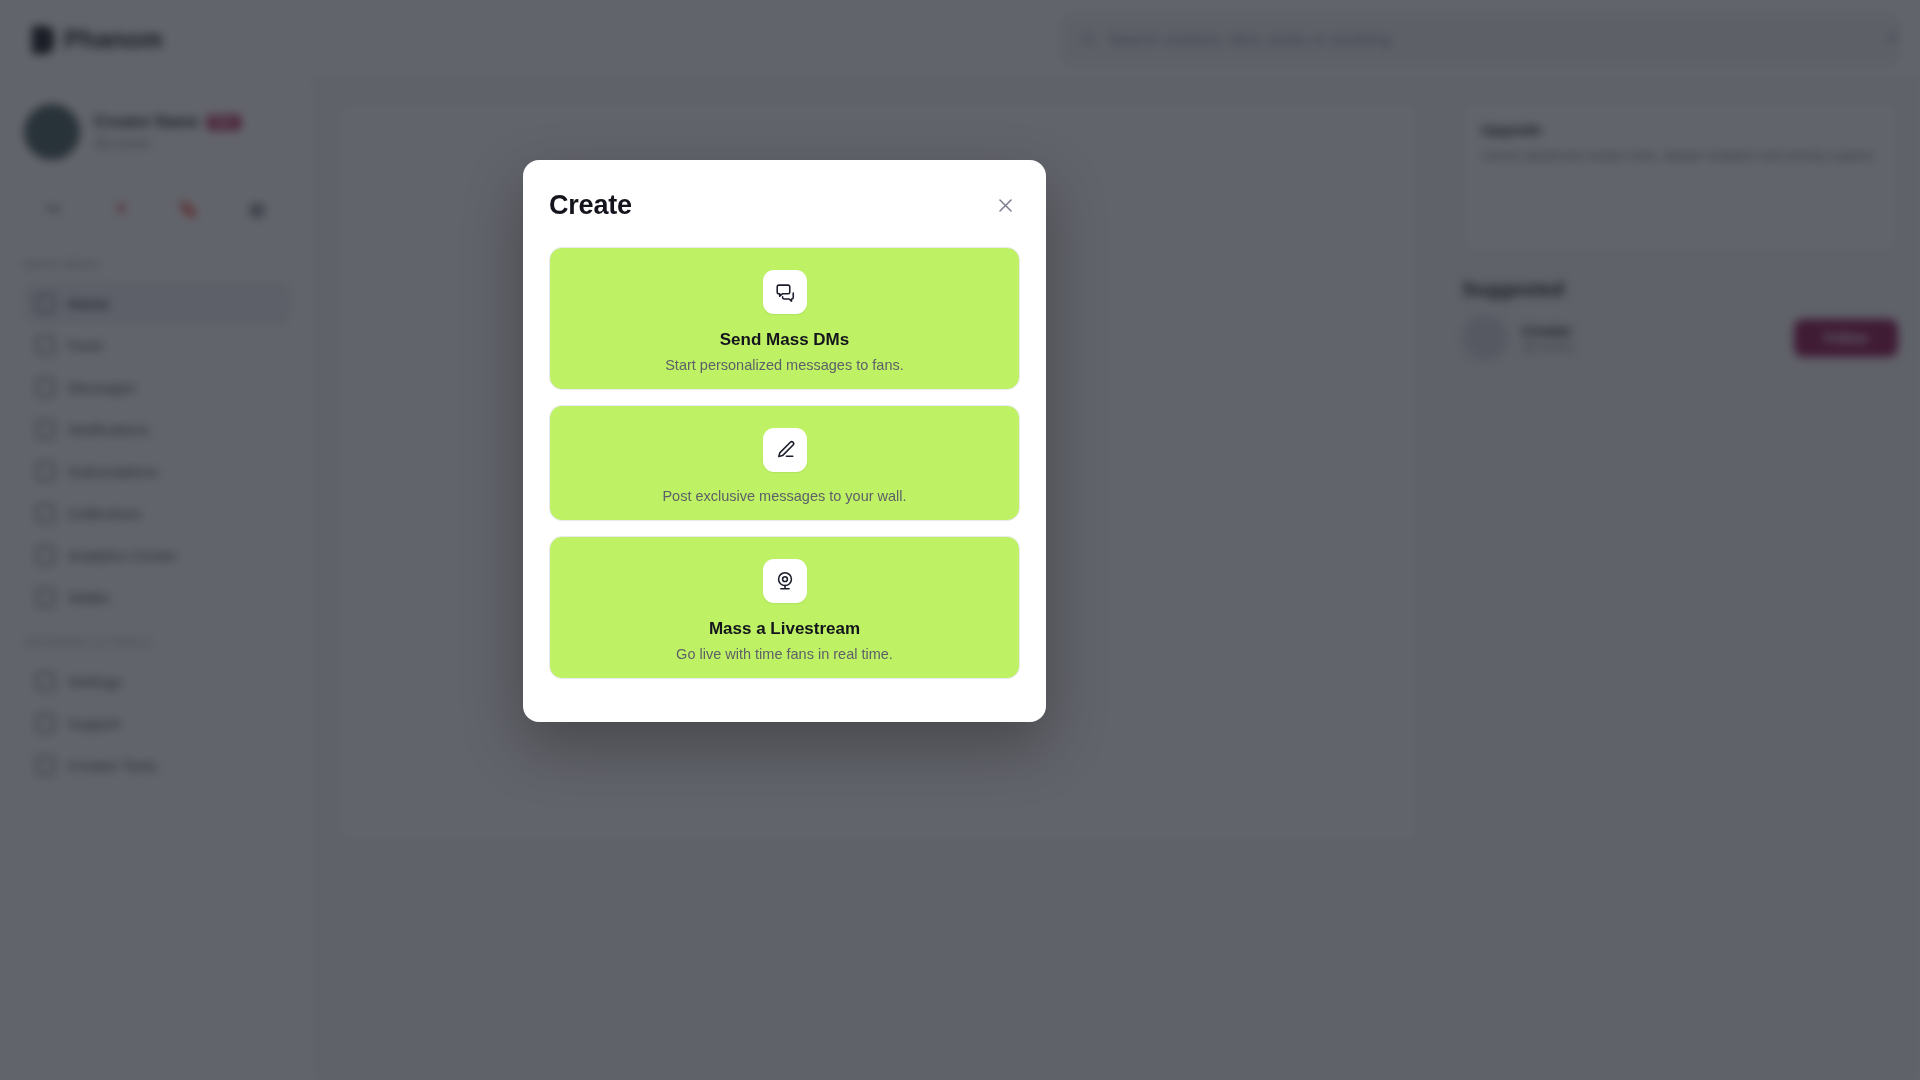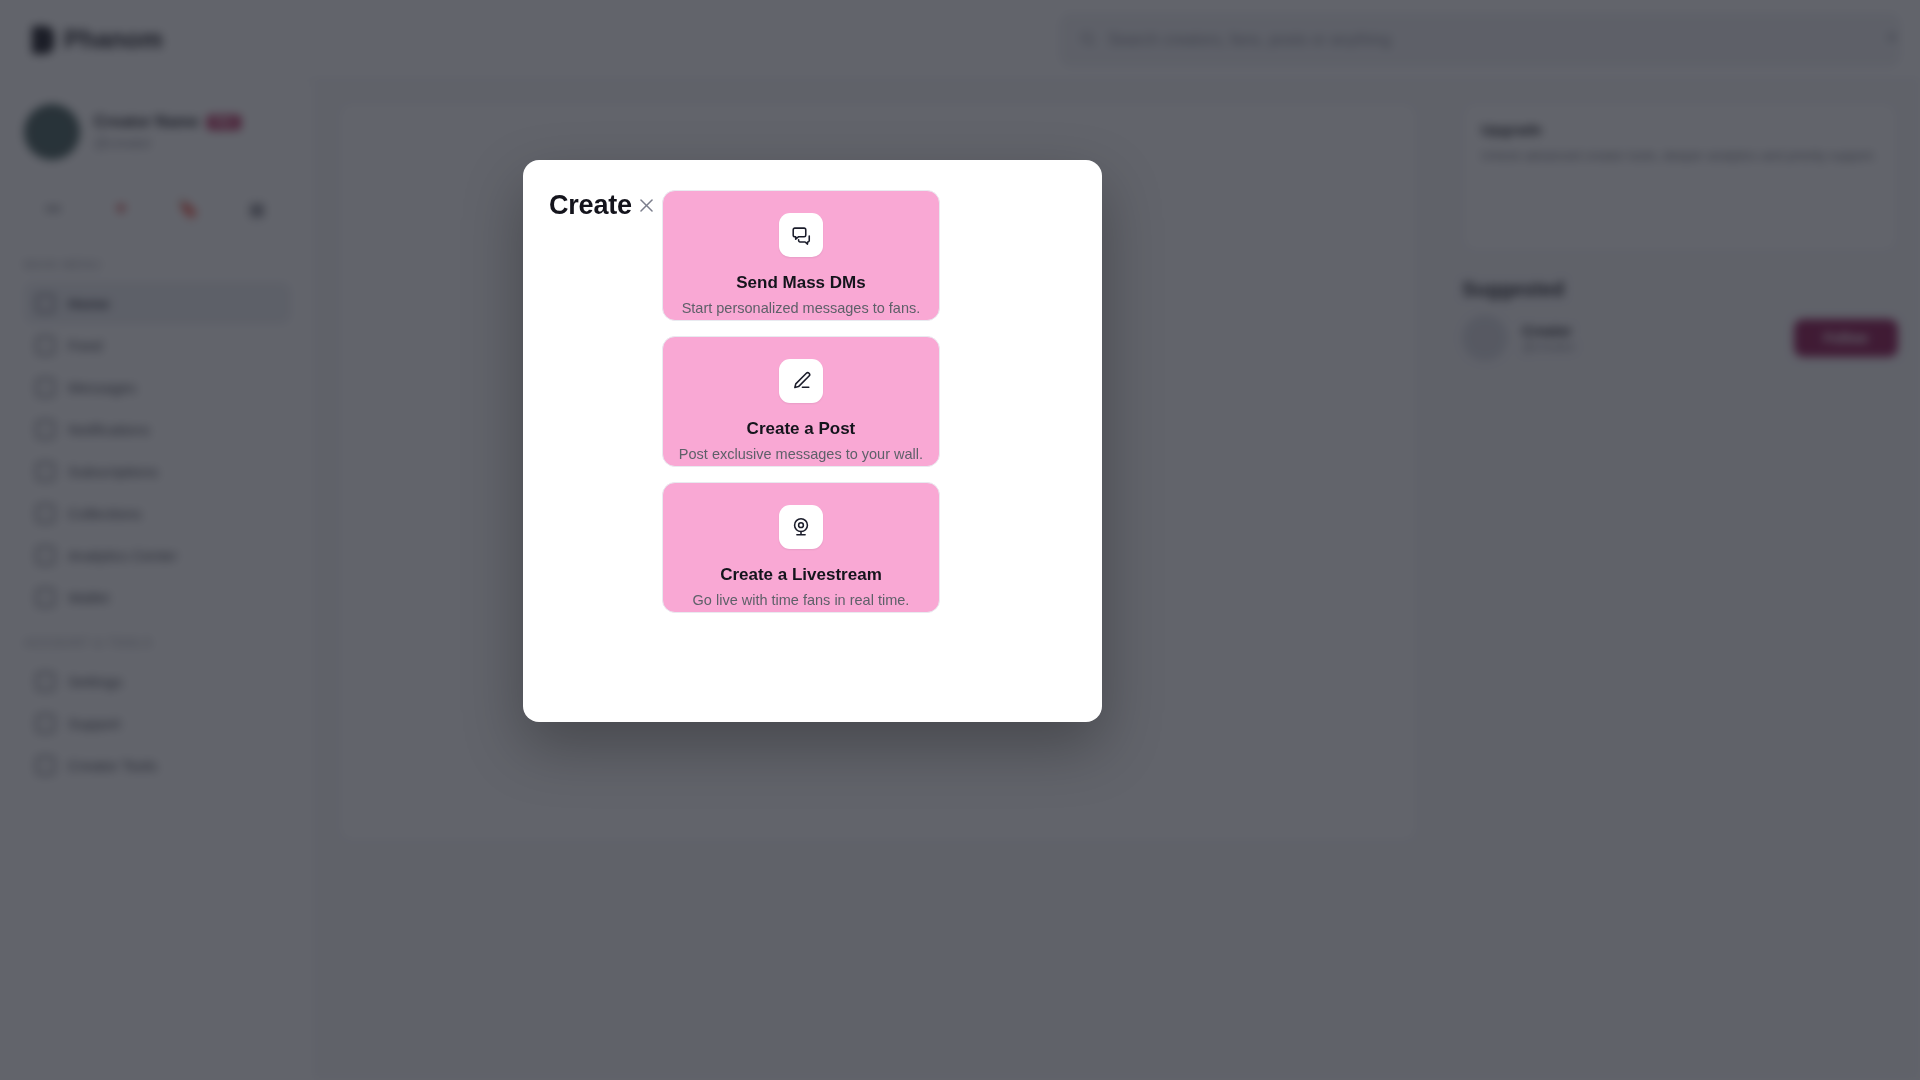--- a/index.html
+++ b/index.html
@@ -101,45 +101,45 @@
   
   .overlay {
     position:absolute; inset:0;
     background:rgba(32,34,44,0.70);
   }
 
   
   .modal {
     position:absolute;
     left:523px; top:160px;
-    width:579px; height:562px;
+    width:523px; height:562px;
     background:#ffffff;
     border-radius:16px;
     box-shadow:0 24px 60px rgba(0,0,0,0.28);
     padding:30px 26px 26px;
-    display:flex; flex-direction:row;
+    display:flex; flex-direction:column;
   }
   .modal-head {
     display:flex; align-items:flex-start; justify-content:space-between;
     margin-bottom:26px;
   }
   .modal-title {
     font-size:27px; font-weight:700; color:#14141c; letter-spacing:-0.2px;
   }
   .close-btn {
     width:30px; height:30px; display:flex; align-items:center; justify-content:center;
     cursor:pointer; background:none; border:none; color:#7b7e8c;
   }
 
   .opt-list { display:flex; flex-direction:column; gap:15px; }
   .opt-card {
-    background:#f9a8d4;
+    background:#bef264;
     border:1px solid #e9eaf0;
     border-radius:13px;
-    padding:22px 16px 4px;
+    padding:22px 16px 16px;
     text-align:center;
     cursor:pointer;
   }
   .opt-icon-wrap {
     width:44px; height:44px; margin:0 auto 16px;
     background:#ffffff; border-radius:11px;
     display:flex; align-items:center; justify-content:center;
     box-shadow:0 1px 2px rgba(16,18,28,0.07);
   }
   .opt-title {
@@ -295,31 +295,30 @@
       <div class="opt-desc">Start personalized messages to fans.</div>
     </div>
 
     <div class="opt-card">
       <div class="opt-icon-wrap">
         <svg width="22" height="22" viewBox="0 0 24 24" fill="none" stroke="#1b1d2b" stroke-width="1.7" stroke-linecap="round" stroke-linejoin="round">
           <path d="M17.8 3.6a2.1 2.1 0 0 1 3 3L9.3 18.1l-4 1 1-4Z"></path>
           <line x1="13.5" y1="18.8" x2="20.5" y2="18.8"></line>
         </svg>
       </div>
-      <div class="opt-title">Create a Post</div>
       <div class="opt-desc">Post exclusive messages to your wall.</div>
     </div>
 
     <div class="opt-card">
       <div class="opt-icon-wrap">
         <svg width="22" height="22" viewBox="0 0 24 24" fill="none" stroke="#1b1d2b" stroke-width="1.7" stroke-linecap="round" stroke-linejoin="round">
           <circle cx="12" cy="10" r="7"></circle>
           <circle cx="12" cy="10" r="2.6"></circle>
           <path d="M12 17v3"></path>
           <line x1="7.5" y1="20.5" x2="16.5" y2="20.5"></line>
         </svg>
       </div>
-      <div class="opt-title">Create a Livestream</div>
+      <div class="opt-title">Mass a Livestream</div>
       <div class="opt-desc">Go live with time fans in real time.</div>
     </div>
 
   </div>
 </div>
 
 </body></html>

